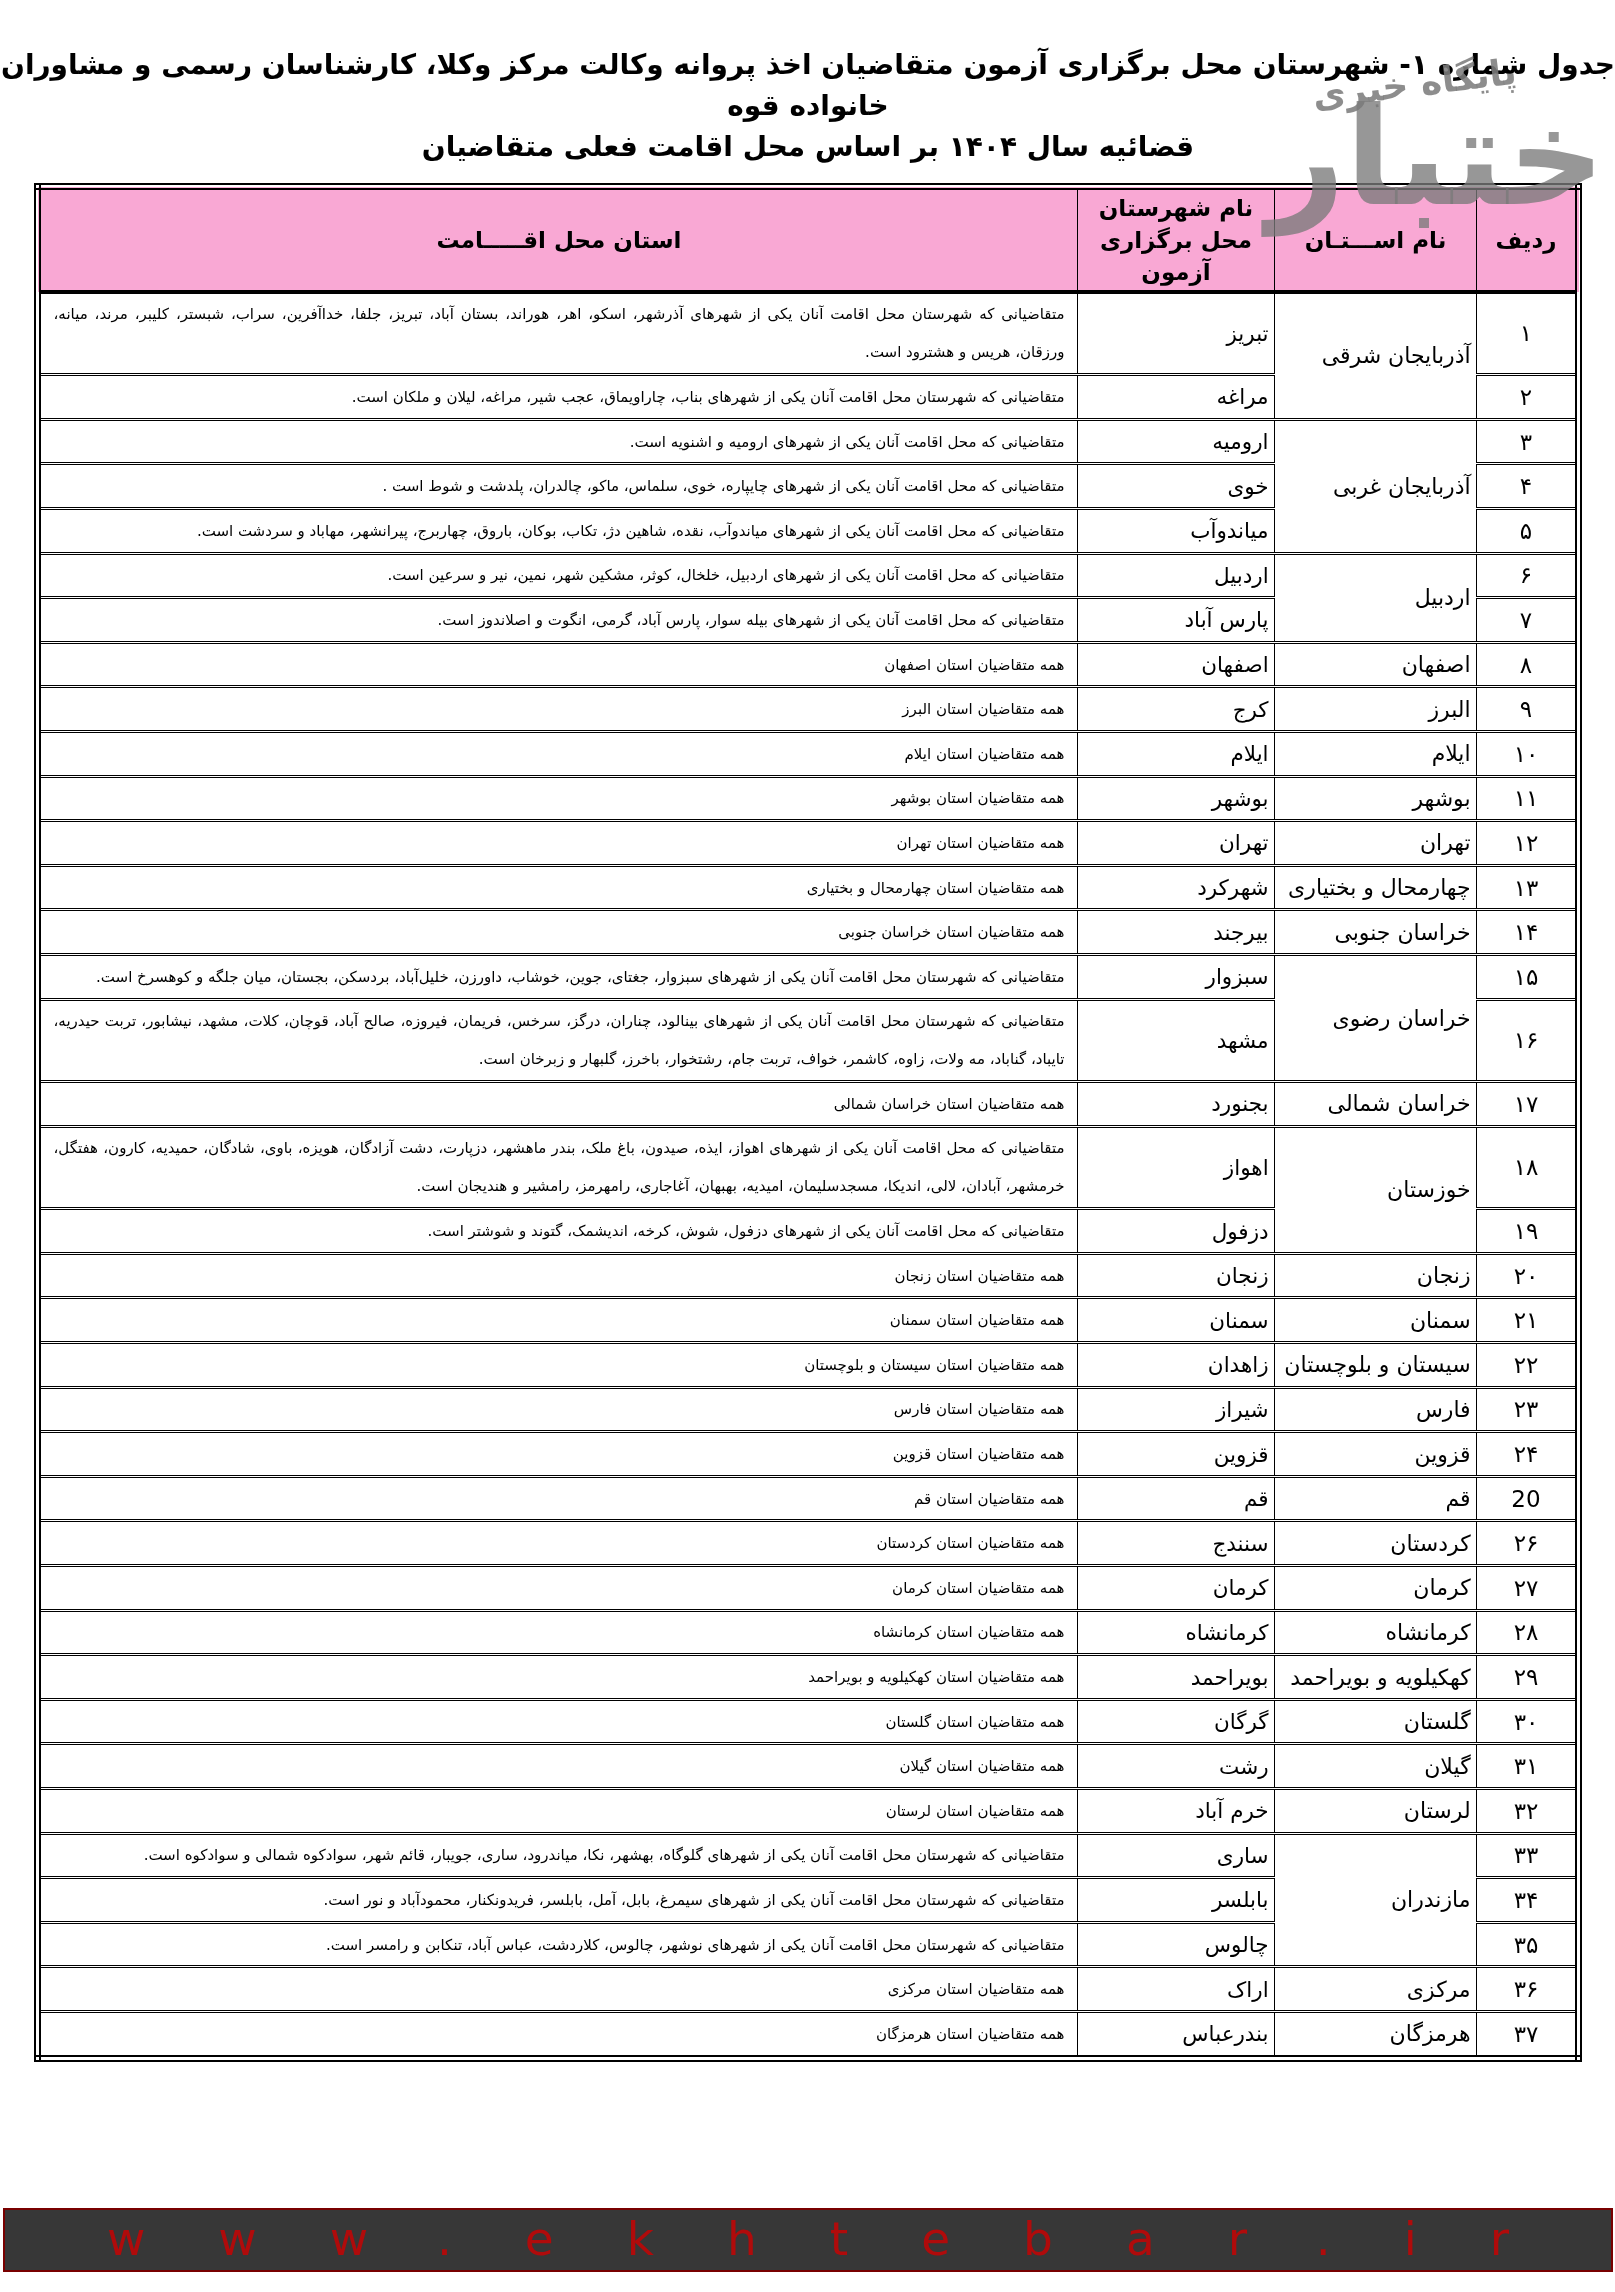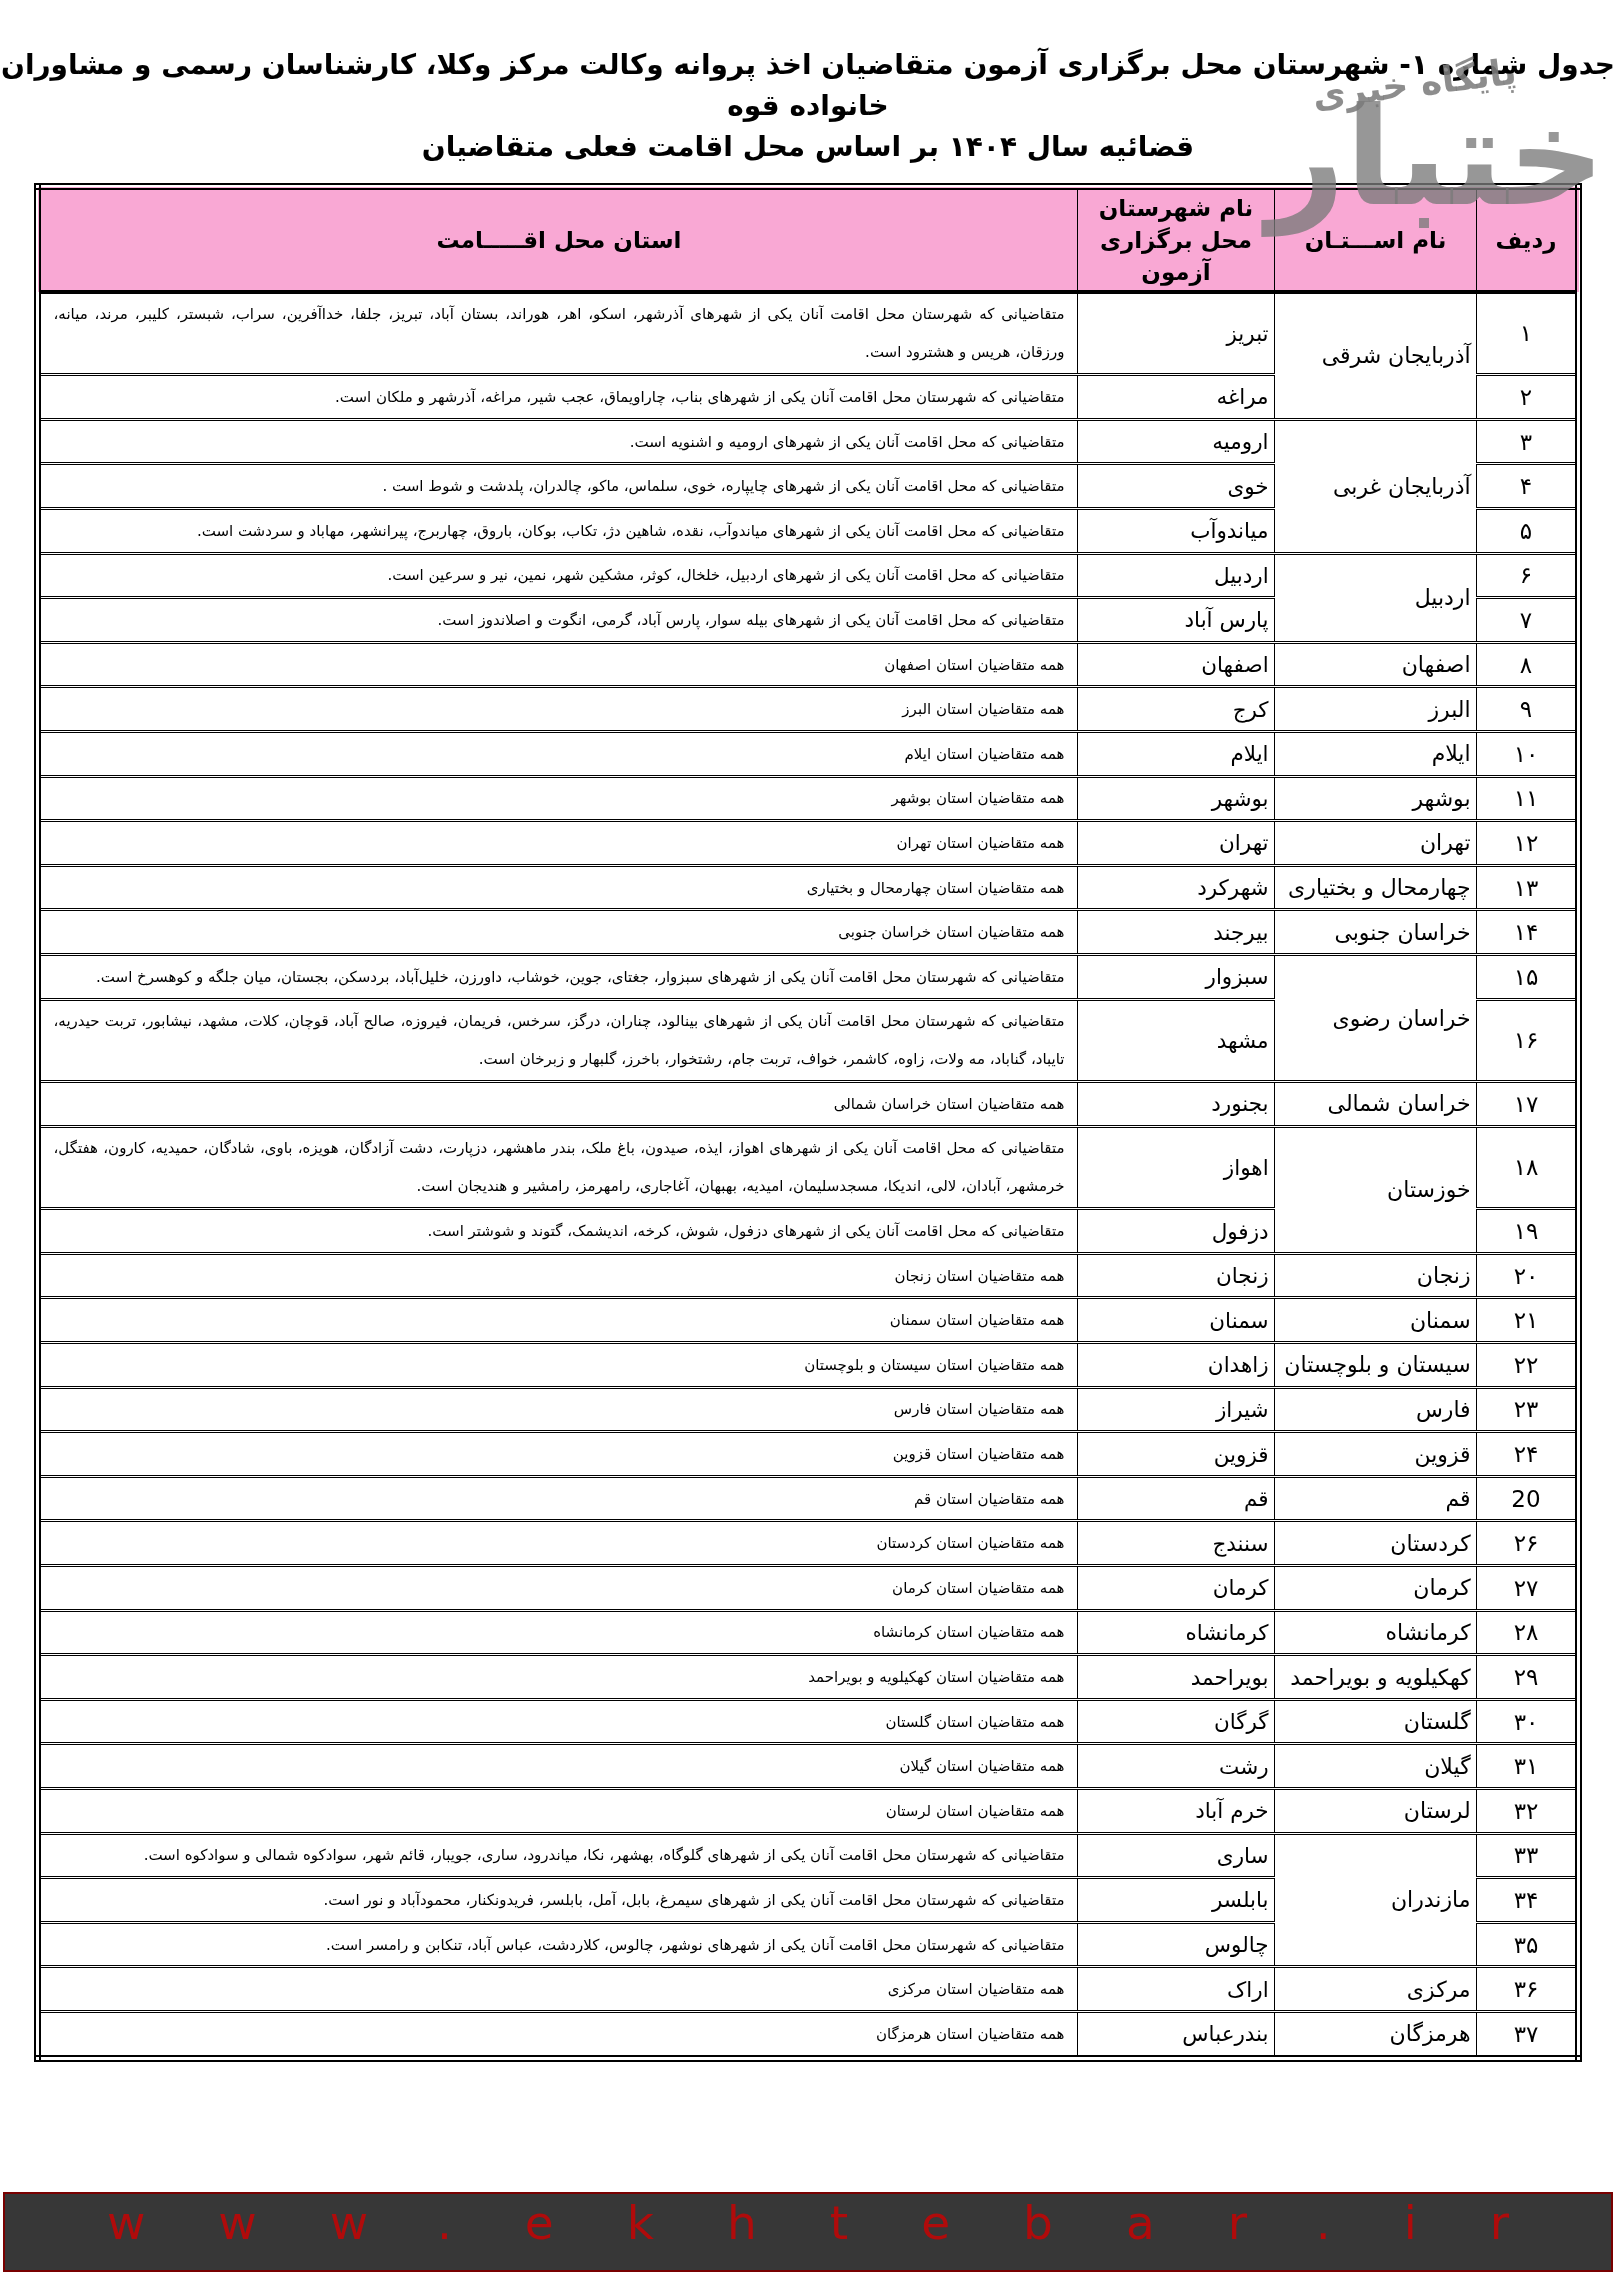--- a/index.html
+++ b/index.html
@@ -69,21 +69,21 @@
   td.c-res  {
     text-align: justify;
     font-size: 15px;
     line-height: 38px;
     padding: 1.8px 12.5px;
   }
   
   .bottom-bar {
     position: absolute;
     left: 2.7px; right: 2.7px; bottom: 21.5px;
-    height: 80px;
+    height: 64px;
     background: #373737;
     border: 2.7px solid #790000;
     color: #b00b0b;
     font-size: 47px;
     line-height: 57px;
     text-align: center;
     letter-spacing: 73px;
     text-indent: 73px;
     direction: ltr;
     white-space: nowrap;
@@ -120,21 +120,21 @@
   <tbody>
       <tr>
         <td class="c-no">۱</td>
         <td class="c-prov" rowspan="2">آذربایجان شرقی</td>
         <td class="c-city">تبریز</td>
         <td class="c-res">متقاضیانی که شهرستان محل اقامت آنان یکی از شهرهای آذرشهر، اسکو، اهر، هوراند، بستان آباد، تبریز، جلفا، خداآفرین، سراب، شبستر، کلیبر، مرند، میانه، ورزقان، هریس و هشترود است.</td>
       </tr>
       <tr>
         <td class="c-no">۲</td>
         <td class="c-city">مراغه</td>
-        <td class="c-res">متقاضیانی که شهرستان محل اقامت آنان یکی از شهرهای بناب، چاراویماق، عجب شیر، مراغه، آذرشهر و ملکان است.</td>
+        <td class="c-res">متقاضیانی که شهرستان محل اقامت آنان یکی از شهرهای بناب، چاراویماق، عجب شیر، مراغه، لیلان و ملکان است.</td>
       </tr>
       <tr>
         <td class="c-no">۳</td>
         <td class="c-prov" rowspan="3">آذربایجان غربی</td>
         <td class="c-city">ارومیه</td>
         <td class="c-res">متقاضیانی که محل اقامت آنان یکی از شهرهای ارومیه و اشنویه است.</td>
       </tr>
       <tr>
         <td class="c-no">۴</td>
         <td class="c-city">خوی</td>

